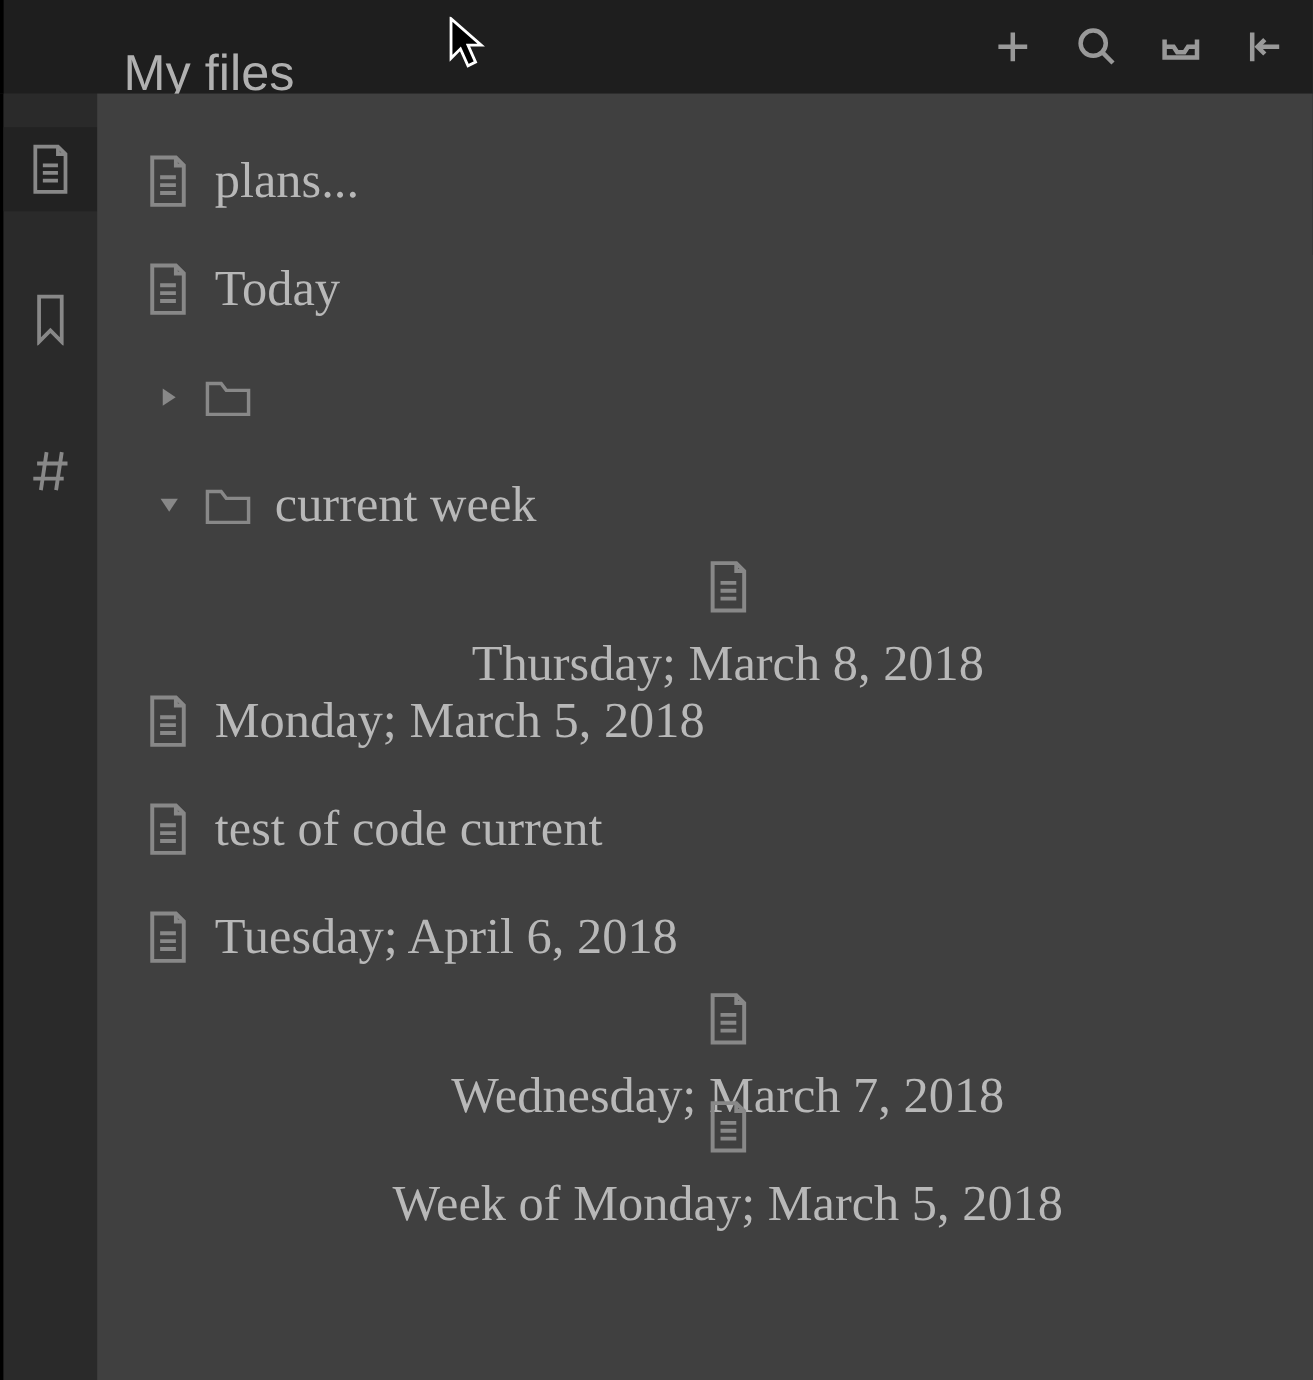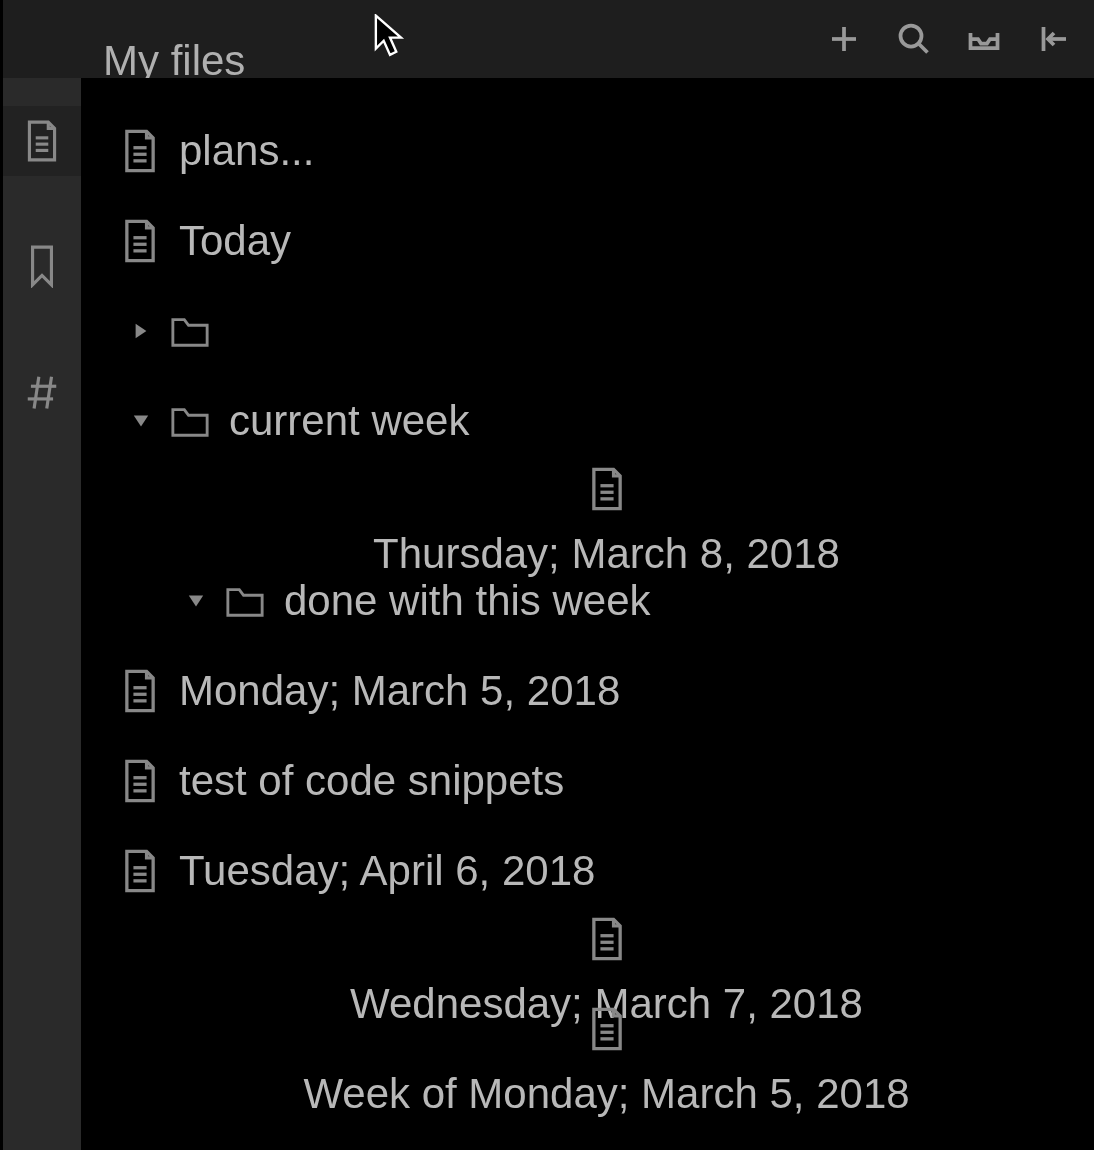--- a/index.html
+++ b/index.html
@@ -79,21 +79,22 @@
     .sidebar-item svg {
       width: 38px;
       height: 44px;
       stroke: #888;
       fill: none;
       stroke-width: 2;
     }
     .file-tree {
       flex: 1;
       padding-top: 28px;
-      background: #000000;
+      background: #404040;
+      font-family: Liberation Serif, serif;
     }
     .tree-item {
       display: flex;
       align-items: center;
       height: 90px;
       cursor: pointer;
       gap: 18px;
     }
     .tree-item .disclosure {
       width: 20px;
@@ -265,33 +266,20 @@
             <path d="M4 2 L16 2 L20 6 L20 26 L4 26 Z"></path>
             <path d="M16 2 L16 6 L20 6"></path>
             <line x1="8" y1="12" x2="16" y2="12"></line>
             <line x1="8" y1="16" x2="16" y2="16"></line>
             <line x1="8" y1="20" x2="16" y2="20"></line>
           </svg>
       </div>
       <div class="item-label">Thursday; March 8, 2018</div>
     </div>
 
-    <div class="tree-item indent-3">
-      <div class="disclosure">
-        <svg viewBox="0 0 10 10">
-            <polygon points="1,2 9,2 5,8"></polygon>
-          </svg>
-      </div>
-      <div class="item-icon">
-        <svg viewBox="0 0 28 24">
-            <path d="M2 4 L10 4 L13 8 L26 8 L26 22 L2 22 Z"></path>
-          </svg>
-      </div>
-      <div class="item-label">done with this week</div>
-    </div>
 
     <div class="tree-item indent-4 no-disclosure">
       <div class="item-icon">
         <svg viewBox="0 0 24 28">
             <path d="M4 2 L16 2 L20 6 L20 26 L4 26 Z"></path>
             <path d="M16 2 L16 6 L20 6"></path>
             <line x1="8" y1="12" x2="16" y2="12"></line>
             <line x1="8" y1="16" x2="16" y2="16"></line>
             <line x1="8" y1="20" x2="16" y2="20"></line>
           </svg>
@@ -302,21 +290,21 @@
     <div class="tree-item indent-4 no-disclosure">
       <div class="item-icon">
         <svg viewBox="0 0 24 28">
             <path d="M4 2 L16 2 L20 6 L20 26 L4 26 Z"></path>
             <path d="M16 2 L16 6 L20 6"></path>
             <line x1="8" y1="12" x2="16" y2="12"></line>
             <line x1="8" y1="16" x2="16" y2="16"></line>
             <line x1="8" y1="20" x2="16" y2="20"></line>
           </svg>
       </div>
-      <div class="item-label">test of code snippets</div>
+      <div class="item-label">test of code current</div>
     </div>
 
     <div class="tree-item indent-4 no-disclosure">
       <div class="item-icon">
         <svg viewBox="0 0 24 28">
             <path d="M4 2 L16 2 L20 6 L20 26 L4 26 Z"></path>
             <path d="M16 2 L16 6 L20 6"></path>
             <line x1="8" y1="12" x2="16" y2="12"></line>
             <line x1="8" y1="16" x2="16" y2="16"></line>
             <line x1="8" y1="20" x2="16" y2="20"></line>

